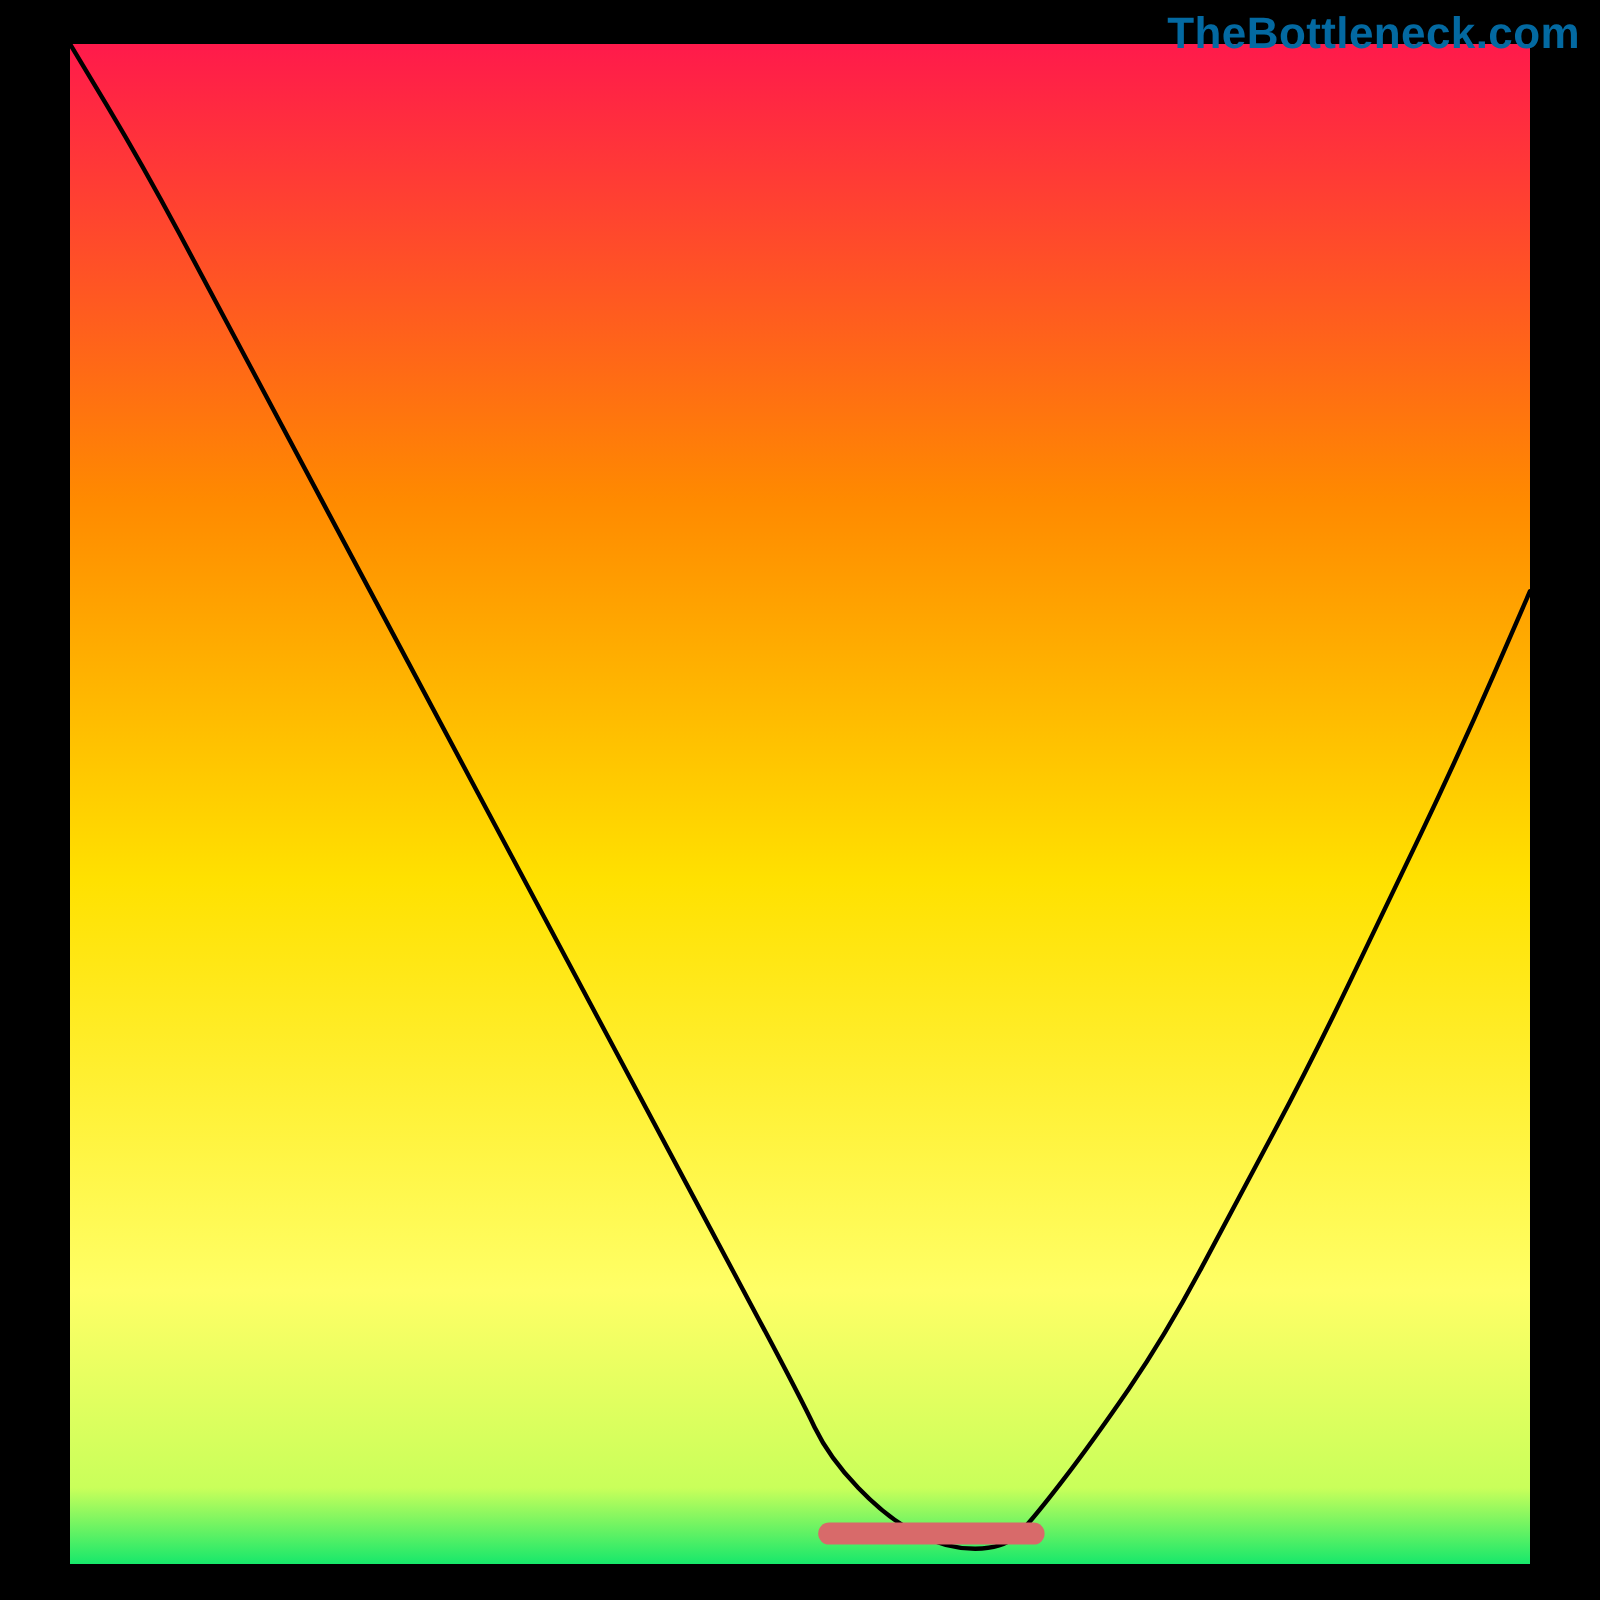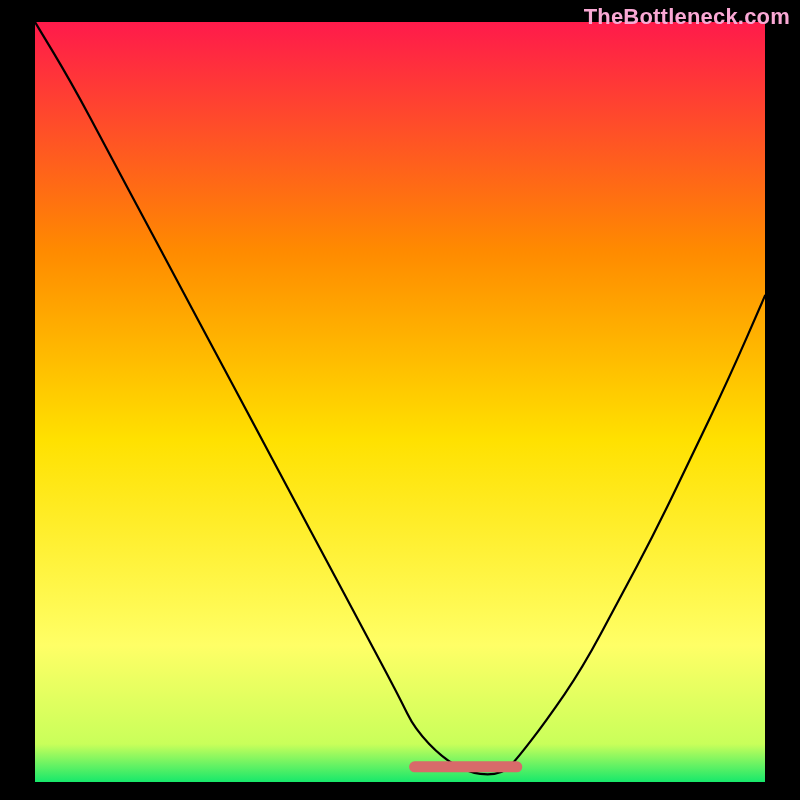--- a/index.html
+++ b/index.html
@@ -2,21 +2,21 @@
 <html><head>
 <meta charset="utf-8">
 <style>
   * { margin: 0; padding: 0; box-sizing: border-box; }
   html, body { width: 800px; height: 800px; overflow: hidden; }
   body { background: #000; font-family: Arial, Helvetica, sans-serif; }
   .frame { position: relative; width: 800px; height: 800px; background: #000; }
   .watermark {
     position: absolute;
     top: 4px; right: 10px;
-    color: #f9a8d4;
+    color: #0369a1;
     font-size: 22px;
     font-weight: 600;
     letter-spacing: 0.2px;
     z-index: 10;
     user-select: none;
   }
   .plot {
     position: absolute;
     left: 35px; top: 22px;
     width: 730px; height: 760px;

